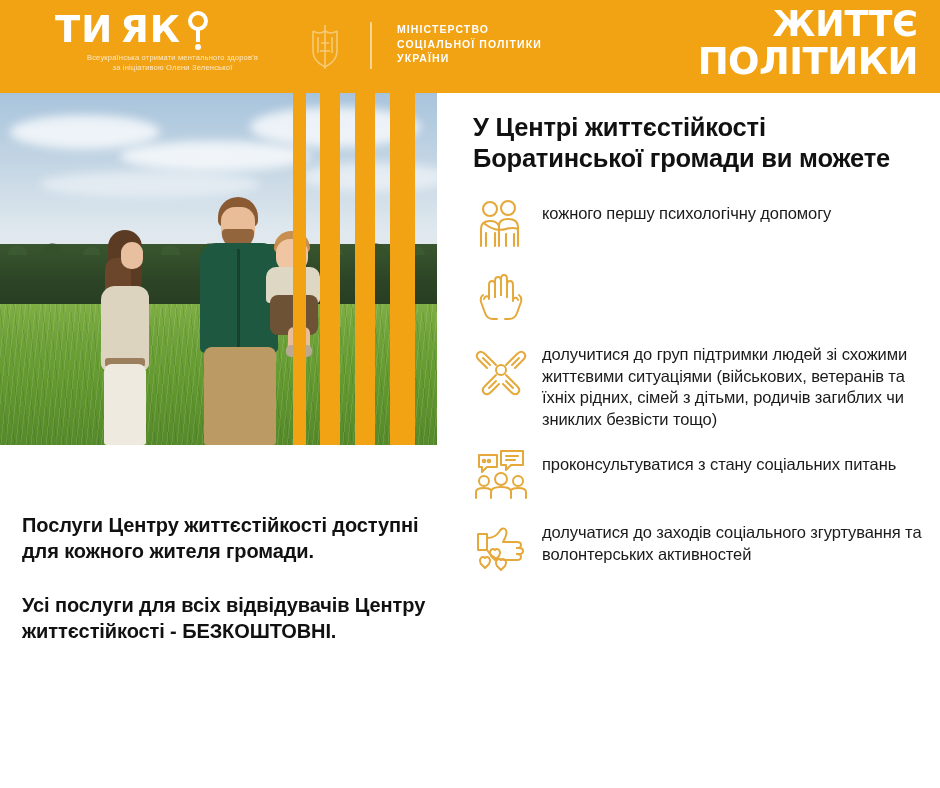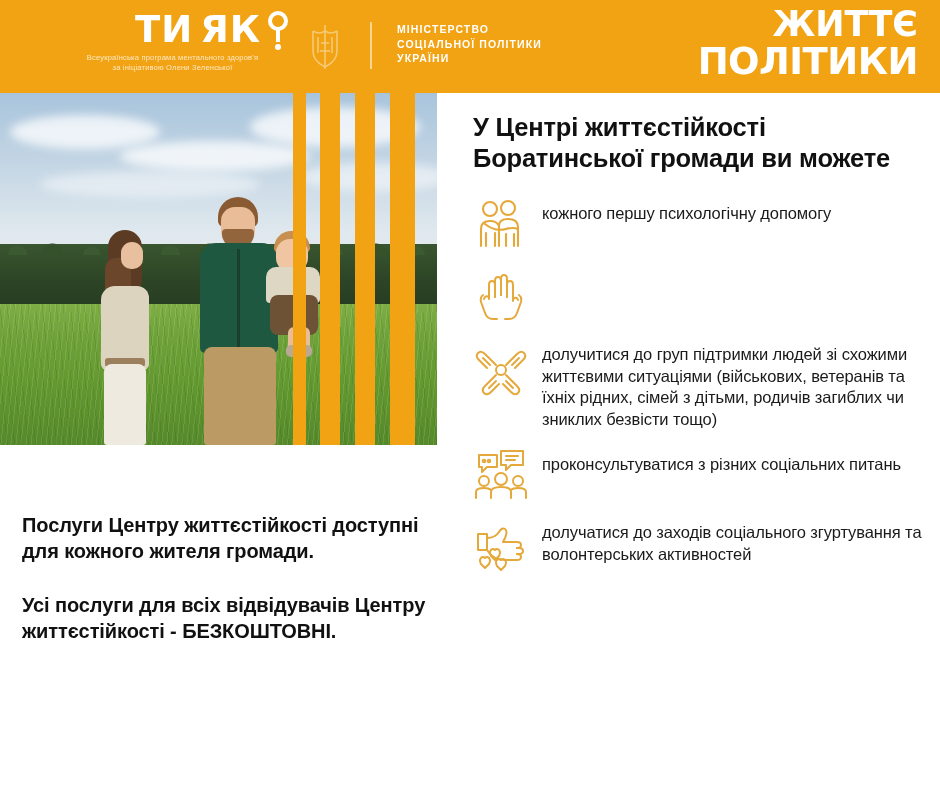--- a/index.html
+++ b/index.html
@@ -11,21 +11,21 @@
   .page{position:relative;width:940px;height:788px;background:#fff;}
 
   
   .header{position:absolute;left:0;top:0;width:940px;height:93px;background:#F2A313;}
 
   .logo-block{position:absolute;left:55px;top:10px;width:235px;text-align:center;}
   .logo-word{
     font-family:"DejaVu Sans",sans-serif;
     font-weight:700;font-size:37px;line-height:40px;color:#ffffff;
     letter-spacing:1px;white-space:nowrap;
-    display:flex;align-items:center;justify-content:flex-end;gap:7px;
+    display:flex;align-items:center;justify-content:flex-start;gap:7px;
   }
   .logo-q{position:relative;display:inline-block;width:22px;height:38px;}
   .logo-q .q-ring{
     position:absolute;left:0;top:0;width:20px;height:20px;border:4px solid #fff;
     border-radius:50%;box-sizing:border-box;
   }
   .logo-q .q-stem{position:absolute;left:8px;top:18px;width:4px;height:13px;background:#fff;}
   .logo-q .q-dot{position:absolute;left:7px;top:33px;width:6px;height:6px;background:#fff;border-radius:50%;}
   .logo-sub{
     margin-top:3px;font-size:7.5px;line-height:10px;color:#fde9c4;font-weight:400;
@@ -148,21 +148,21 @@
       <div class="logo-word">
         <span>ТИ</span>
         <span>ЯК</span>
         <span class="logo-q">
           <span class="q-ring"></span>
             <span class="q-stem"></span>
             <span class="q-dot"></span>
         </span>
       </div>
       <div class="logo-sub">
-        <div>Всеукраїнська програма ментального здоров'я</div>
+        <div>Всеукраїнська отримати ментального здоров'я</div>
         <div>за ініціативою Олени Зеленської</div>
       </div>
     </div>
 
     <div class="ministry">
       <svg class="trident" viewBox="0 0 40 52">
         <g fill="none" stroke="#f8d89a" stroke-width="1.6" opacity="0.8">
           <path d="M20 4 L20 48"></path>
           <path d="M8 10 L8 30 Q8 40 20 46"></path>
           <path d="M32 10 L32 30 Q32 40 20 46"></path>
@@ -300,21 +300,21 @@
           <path d="M33 9 H45"></path>
             <path d="M33 13 H42"></path>
           <circle cx="11" cy="34" r="5"></circle>
           <circle cx="28" cy="32" r="6"></circle>
           <circle cx="45" cy="34" r="5"></circle>
           <path d="M3 51 V45 Q3 41 11 41 Q16 41 18 43"></path>
           <path d="M18 51 V45 Q18 40 28 40 Q38 40 38 45 V51"></path>
           <path d="M38 43 Q40 41 45 41 Q53 41 53 45 V51"></path>
         </g>
       </svg>
-      <div class="btxt">проконсультуватися з різних соціальних питань</div>
+      <div class="btxt">проконсультуватися з стану соціальних питань</div>
     </div>
 
     <div class="benefit tall">
       <svg class="ico" viewBox="0 0 56 56">
         <g fill="none" stroke="#E5A93B" stroke-width="2" stroke-linecap="round" stroke-linejoin="round">
           <path d="M5 14 H14 V30 H5 Z"></path>
           <path d="M14 18 Q22 18 26 12 Q29 7 32 9 Q35 11 32 18 L30 22 H44 Q48 22 48 25 Q48 28 44 28"></path>
           <path d="M44 28 H46 Q50 28 50 31 Q50 34 46 34 H44"></path>
           <path d="M44 34 Q48 34 48 37 Q48 40 44 40 H32 Q20 40 14 30"></path>
           <path d="M18 36 Q16 32 18 30 Q20 28 22 30 Q24 28 26 30 Q28 32 26 36 L22 40 Z"></path>

